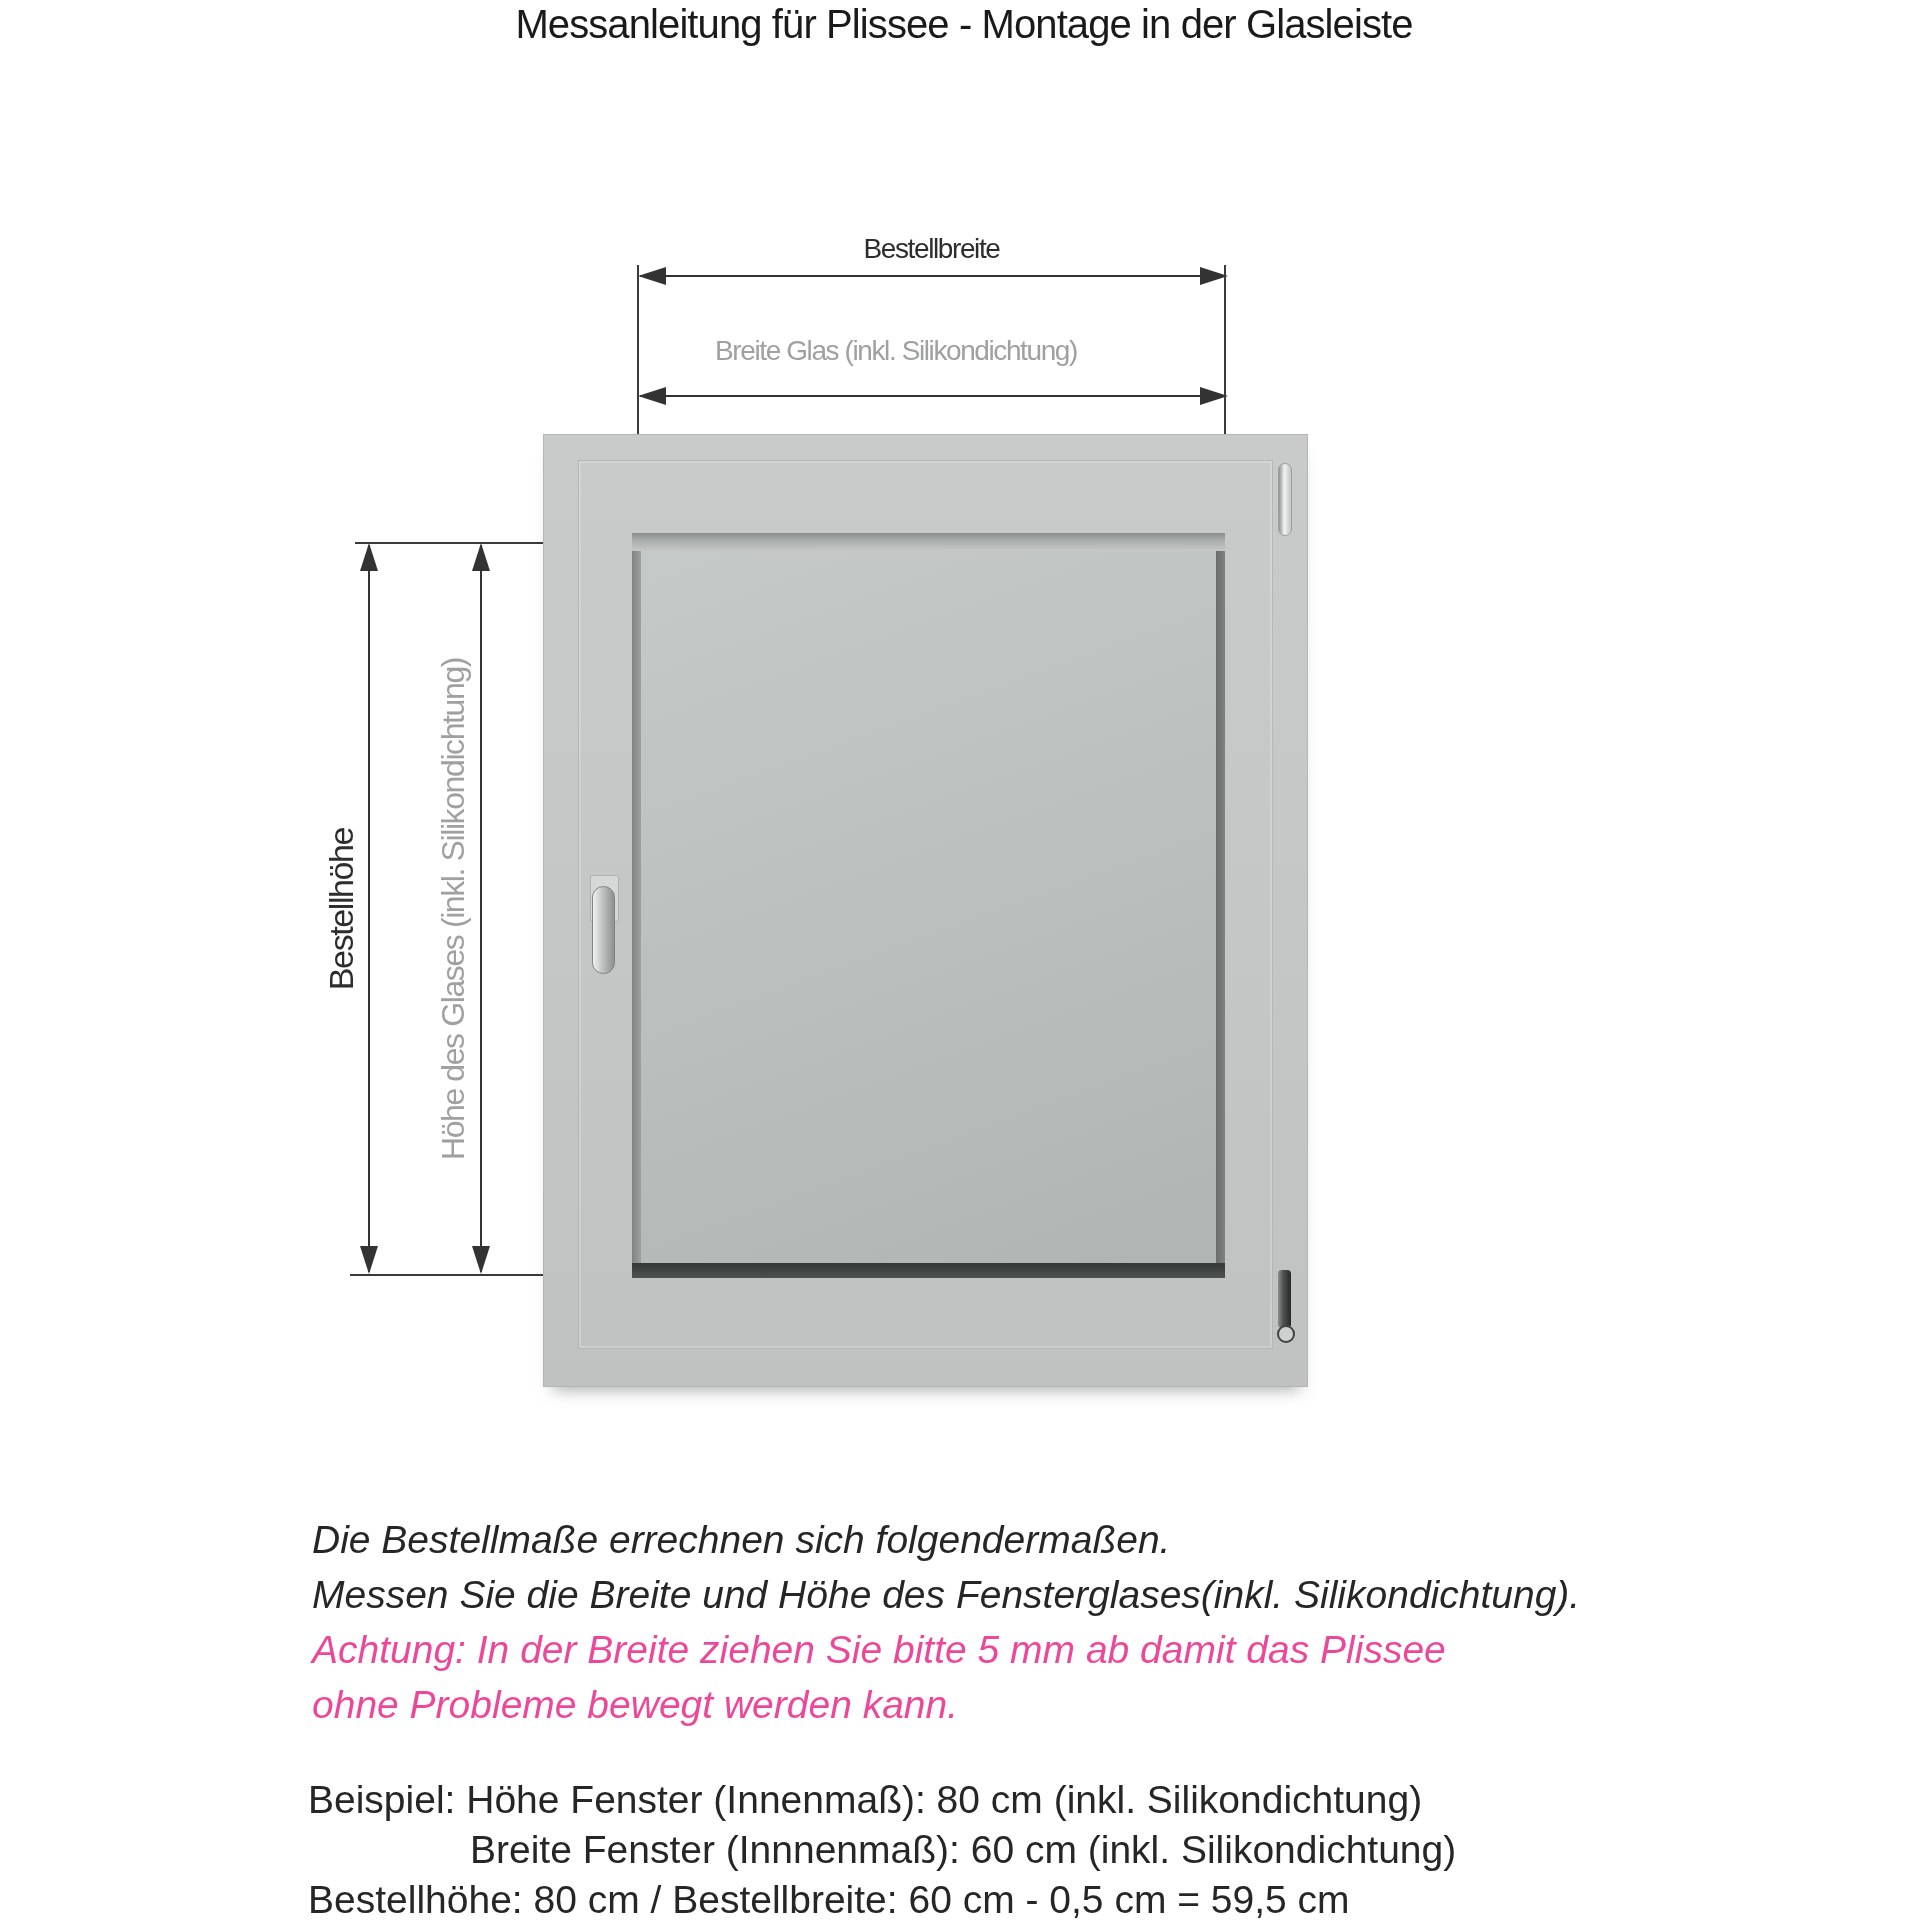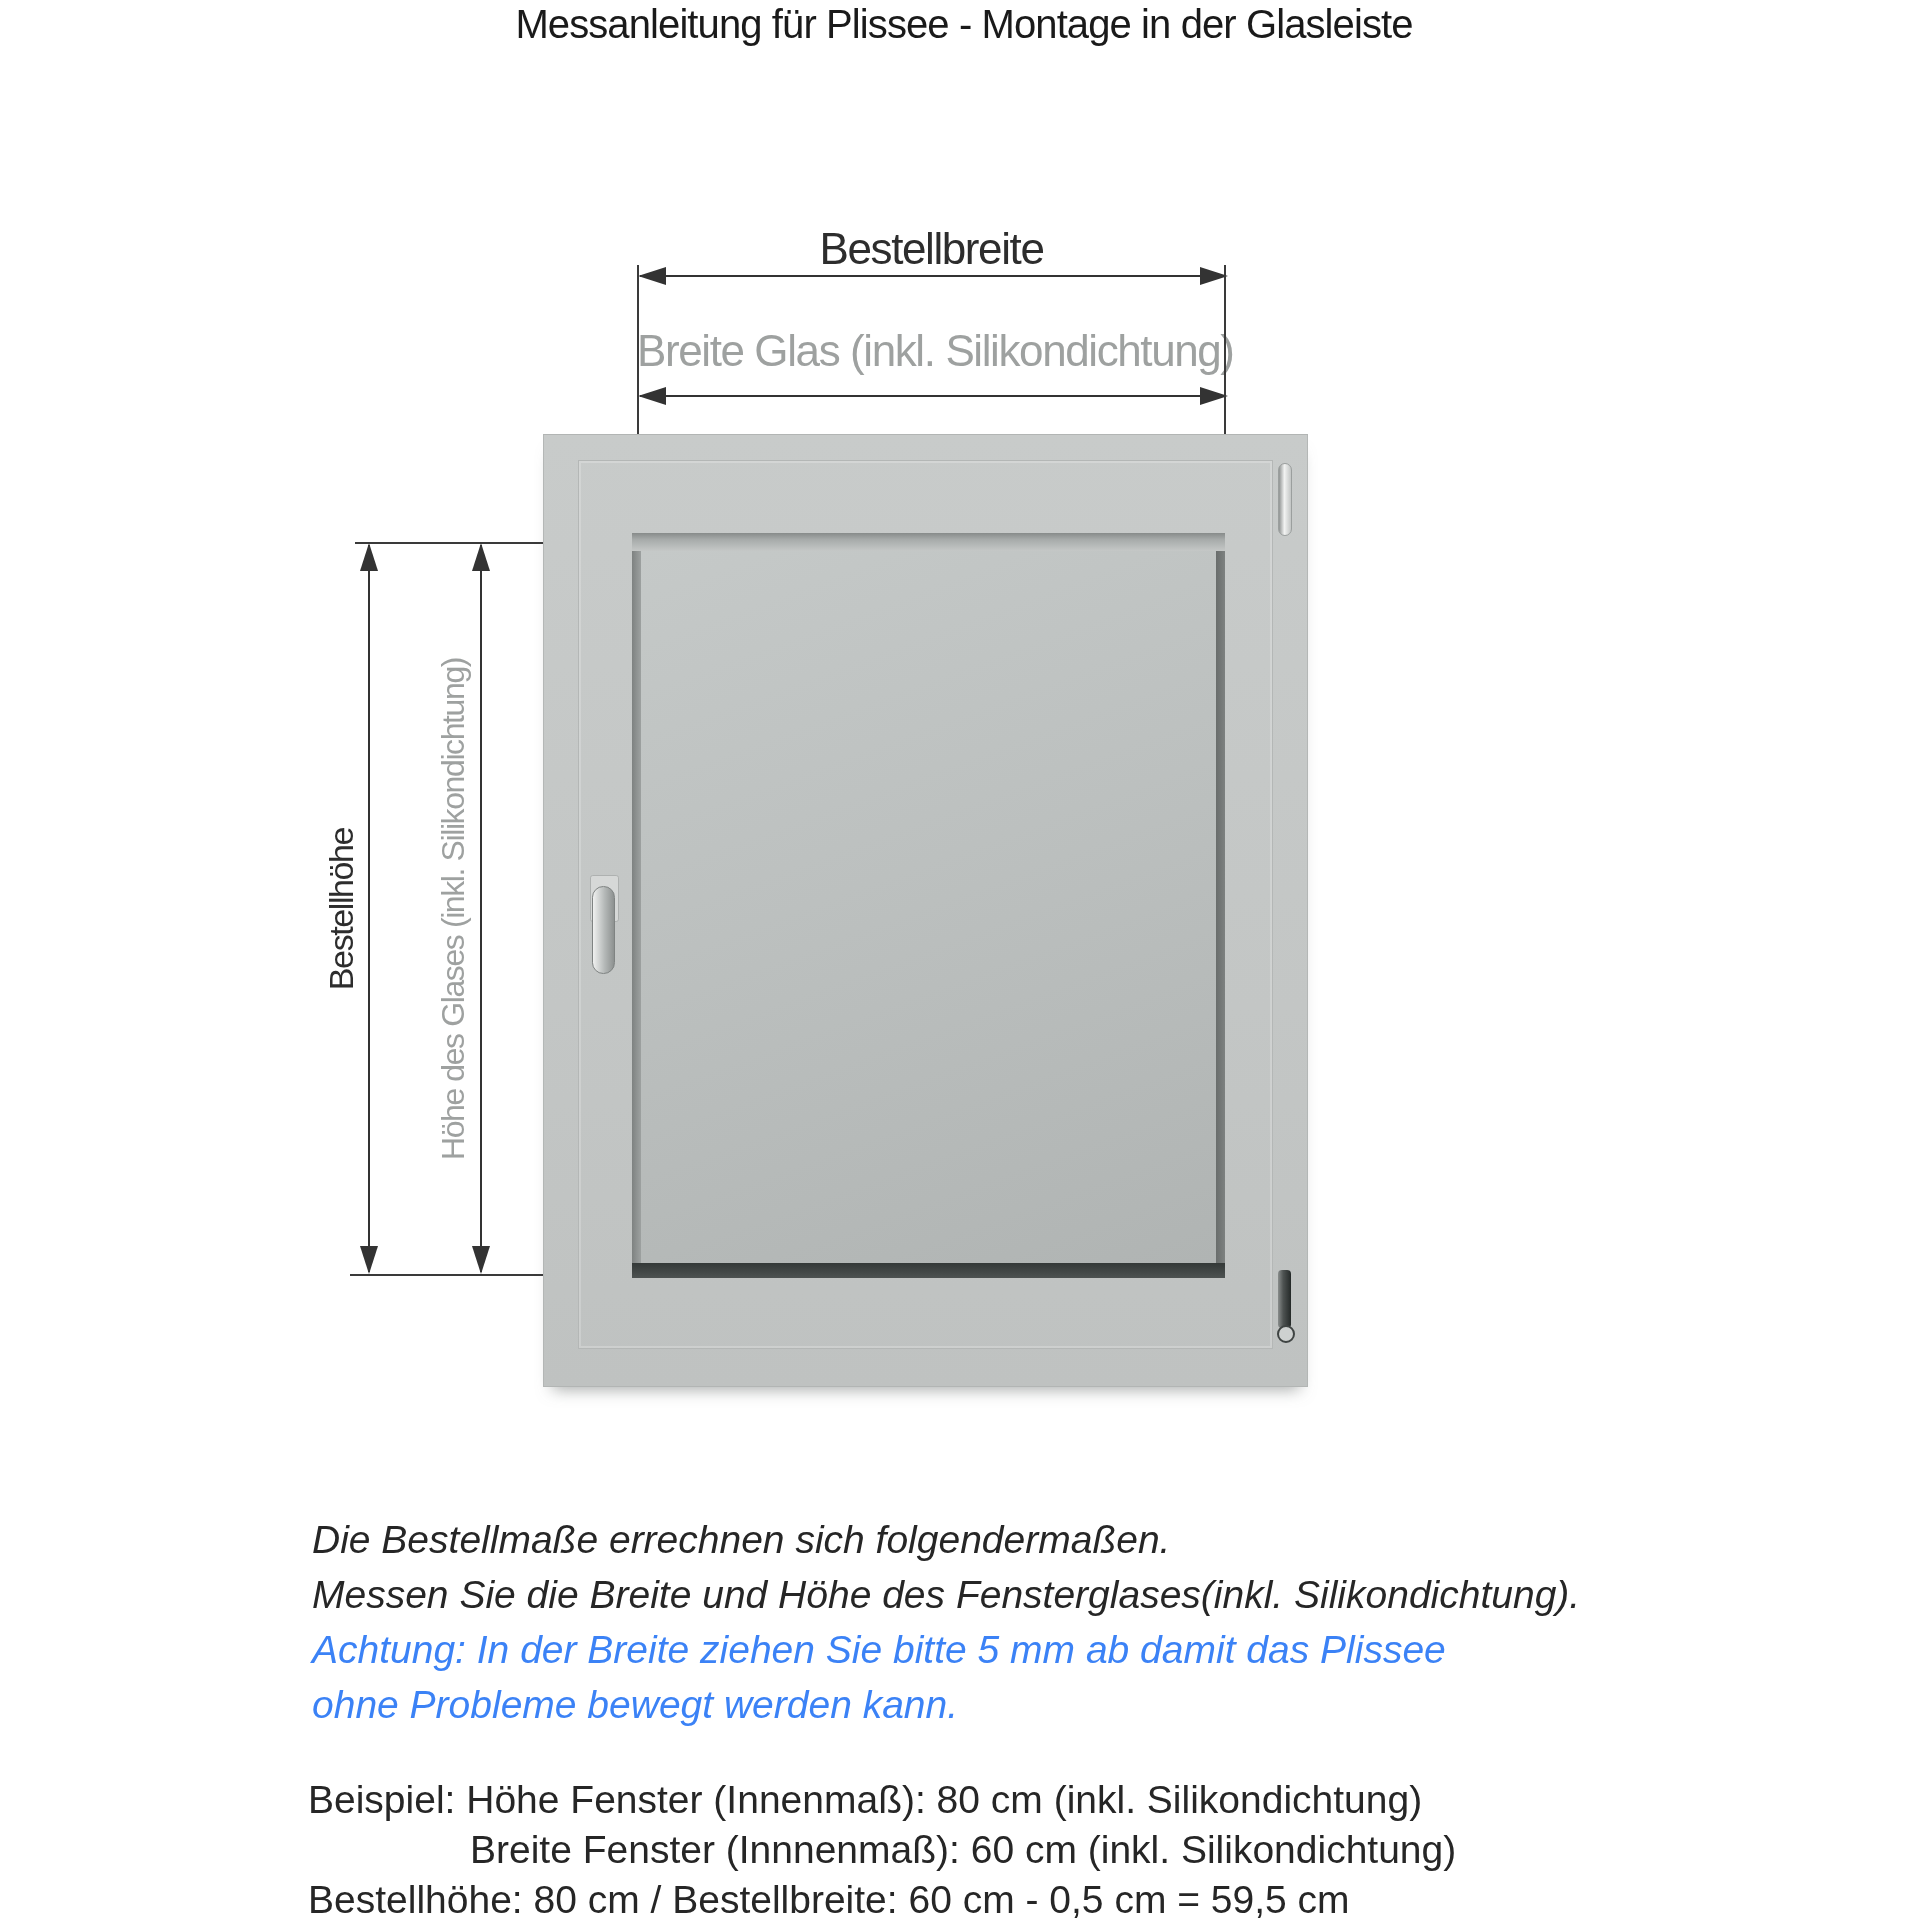--- a/index.html
+++ b/index.html
@@ -10,31 +10,31 @@
     -webkit-font-smoothing:antialiased;
   }
   .canvas{position:absolute;inset:0;padding-left:16px;}
 
   
   .page-title{
     position:absolute;left:0;right:0;top:1.9px;text-align:center;
     font-size:40px;letter-spacing:-0.9px;color:#1a1a1a;
   }
   .dim-label{
-    position:absolute;font-size:44px;letter-spacing:-1.4px;
+    position:absolute;font-size:28px;letter-spacing:-1.4px;
     color:#2d2d2d;text-align:center;line-height:40px;white-space:nowrap;
   }
   .dim-label.gray{color:#9ea1a0;}
   .vlabel{transform:rotate(-90deg);transform-origin:center;}
 
   .instructions{
     position:absolute;left:312px;top:1512px;
     font-size:39px;line-height:55px;color:#262626;white-space:nowrap;font-style:italic;
   }
-  .instructions .warn{color:#3b82f6;}
+  .instructions .warn{color:#ec4899;}
   .example{
     position:absolute;left:308px;top:1775px;
     font-size:39px;line-height:50px;color:#262626;white-space:nowrap;
   }
   .example .indent{padding-left:162px;}
 
   
   .ext{position:absolute;background:#3a3a3a;}
   .dim-h{position:absolute;height:1.9px;background:#333333;}
   .dim-v{position:absolute;width:1.9px;background:#333333;}

